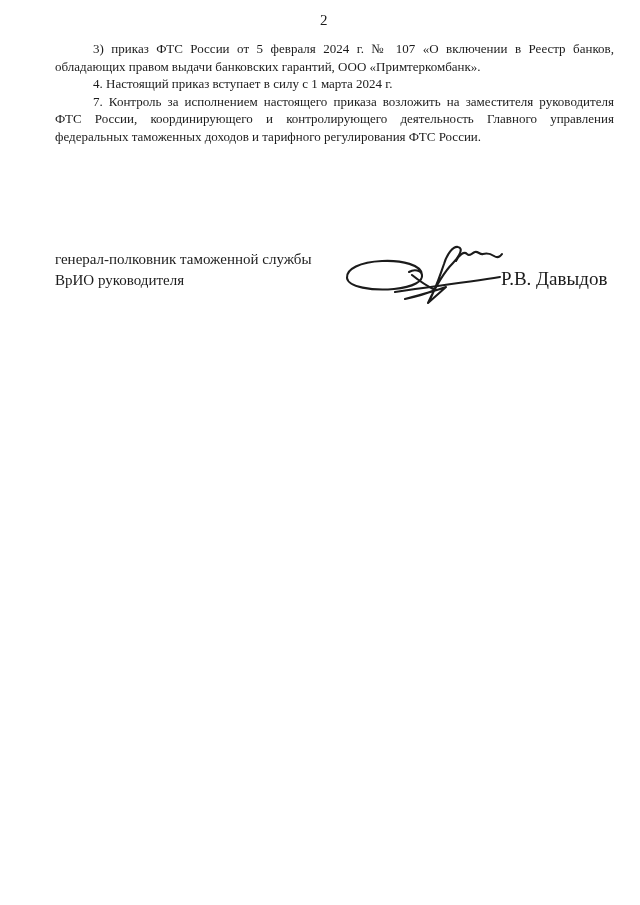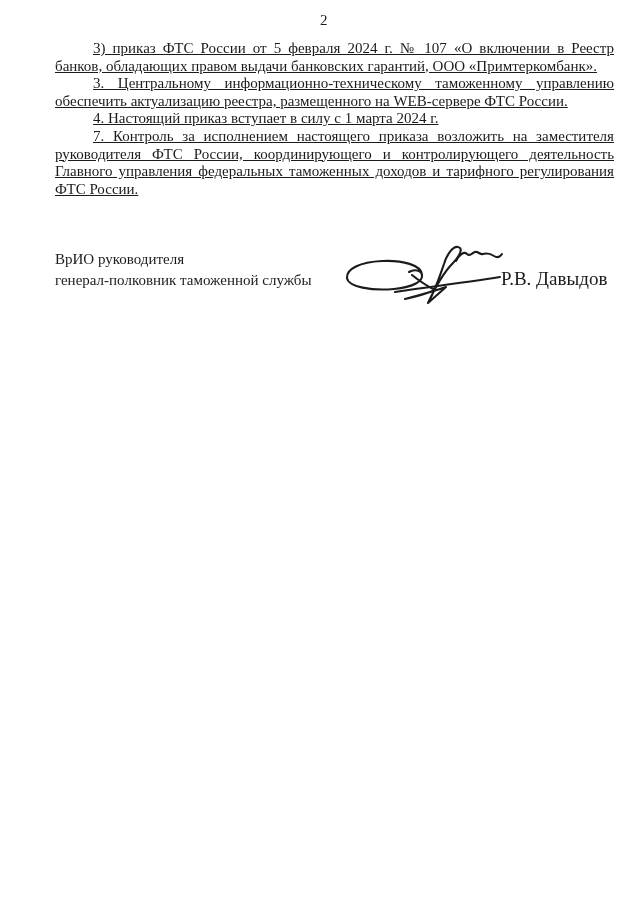--- a/index.html
+++ b/index.html
@@ -23,25 +23,24 @@
     width: 648px; 
     text-align: center;
     font-size: 15px;
     letter-spacing: 0.5px;
   }
   .body-text {
     position: absolute;
     left: 55px;
     top: 40px;
     width: 559px;
-    font-size: 15px;
+    font-size: 13px;
     line-height: 17.6px;
     text-align: justify;
     text-justify: inter-word;
-    text-decoration: underline;
   }
   .body-text p {
     margin: 0;
     text-indent: 38px;
   }
   .sig-titles {
     position: absolute;
     left: 55px;
     top: 249px;
     font-size: 15px;
@@ -66,28 +65,27 @@
 </style>
 </head>
 <body>
 
 <div class="page">
 
   <div class="page-number">2</div>
 
   <div class="body-text">
     <p>3) приказ ФТС России от 5 февраля 2024 г. № 107 «О включении в Реестр банков, обладающих правом выдачи банковских гарантий, ООО «Примтеркомбанк».</p>
-    <p>3. Центральному информационно-техническому таможенному управлению обеспечить актуализацию реестра, размещенного на WEB-сервере ФТС России.</p>
     <p>4. Настоящий приказ вступает в силу с 1 марта 2024 г.</p>
     <p>7. Контроль за исполнением настоящего приказа возложить на заместителя руководителя ФТС России, координирующего и контролирующего деятельность Главного управления федеральных таможенных доходов и тарифного регулирования ФТС России.</p>
   </div>
 
   <div class="sig-titles">
+    <div>генерал-полковник таможенной службы</div>
     <div>ВрИО руководителя</div>
-    <div>генерал-полковник таможенной службы</div>
   </div>
 
   <div class="sig-scrawl">
     <svg width="175" height="75" viewBox="0 0 175 75" fill="none" xmlns="http://www.w3.org/2000/svg" aria-hidden="true">
 
       <path d="M 84 38 C 84 28 64 23 44 24 C 22 25 8 32 9 41 C 10 50 34 54 56 52 C 76 50 85 44 84 38 C 83 33 76 32 71 35" stroke="#1b1b1b" stroke-width="2.1" stroke-linecap="round"></path>
 
       <path d="M 74 38 C 84 46 91 50 97 53 C 88 57 76 60 67 62 C 82 58 97 54 108 50 L 90 66 C 98 52 102 38 106 27 C 109 17 115 9 120 10 C 126 11 121 20 115 26 C 107 34 97 51 90 66" stroke="#1b1b1b" stroke-width="2.1" stroke-linecap="round" stroke-linejoin="round"></path>
 
       <path d="M 118 24 C 121 18 126 14 129 17 C 131 20 134 16 137 15 C 140 14 142 18 145 17 C 149 16 153 17 156 19 C 159 21 162 20 164 17" stroke="#1b1b1b" stroke-width="2.1" stroke-linecap="round"></path>

